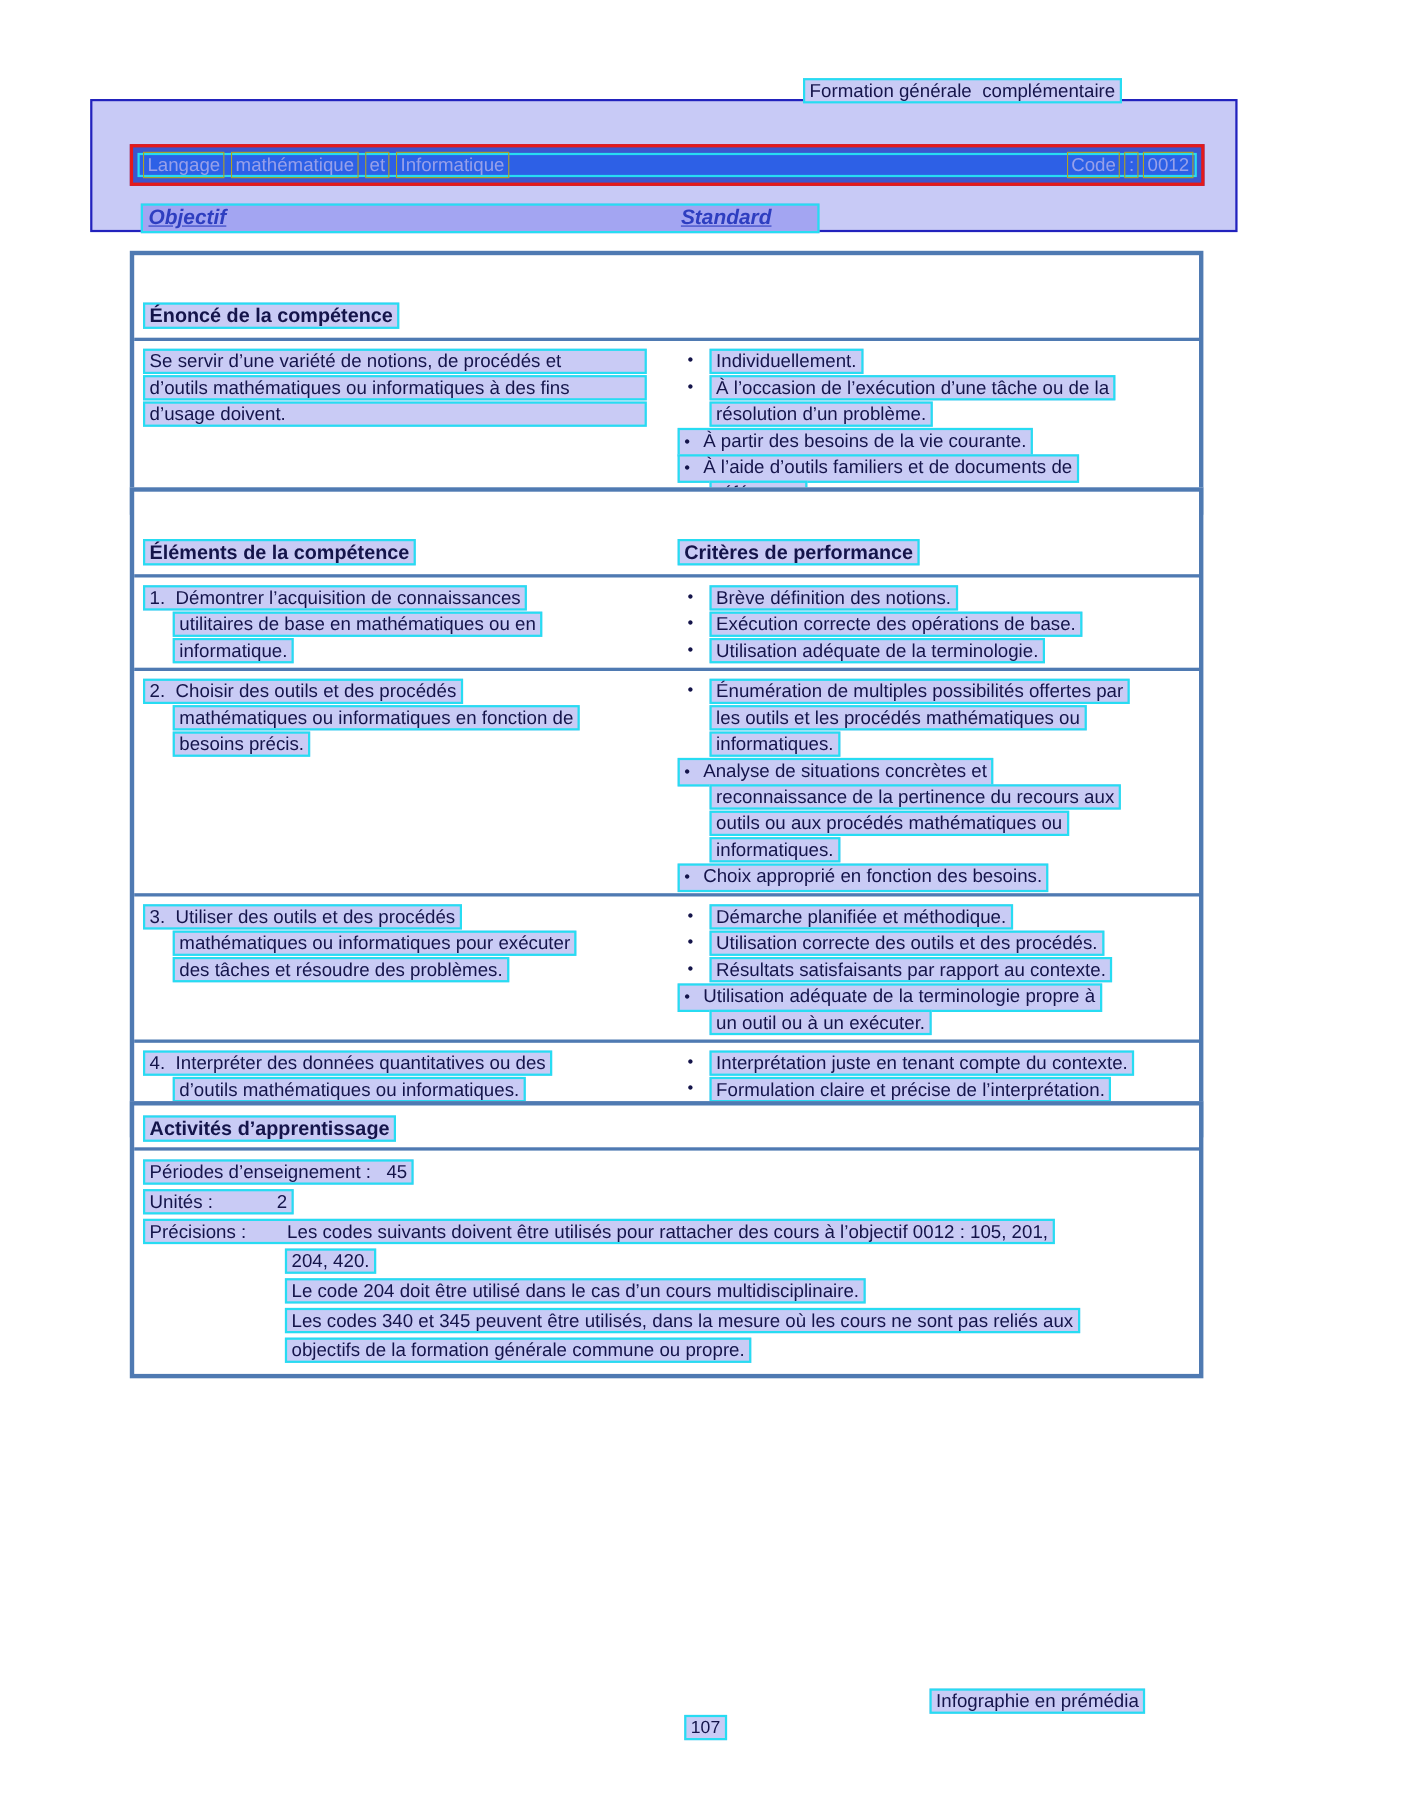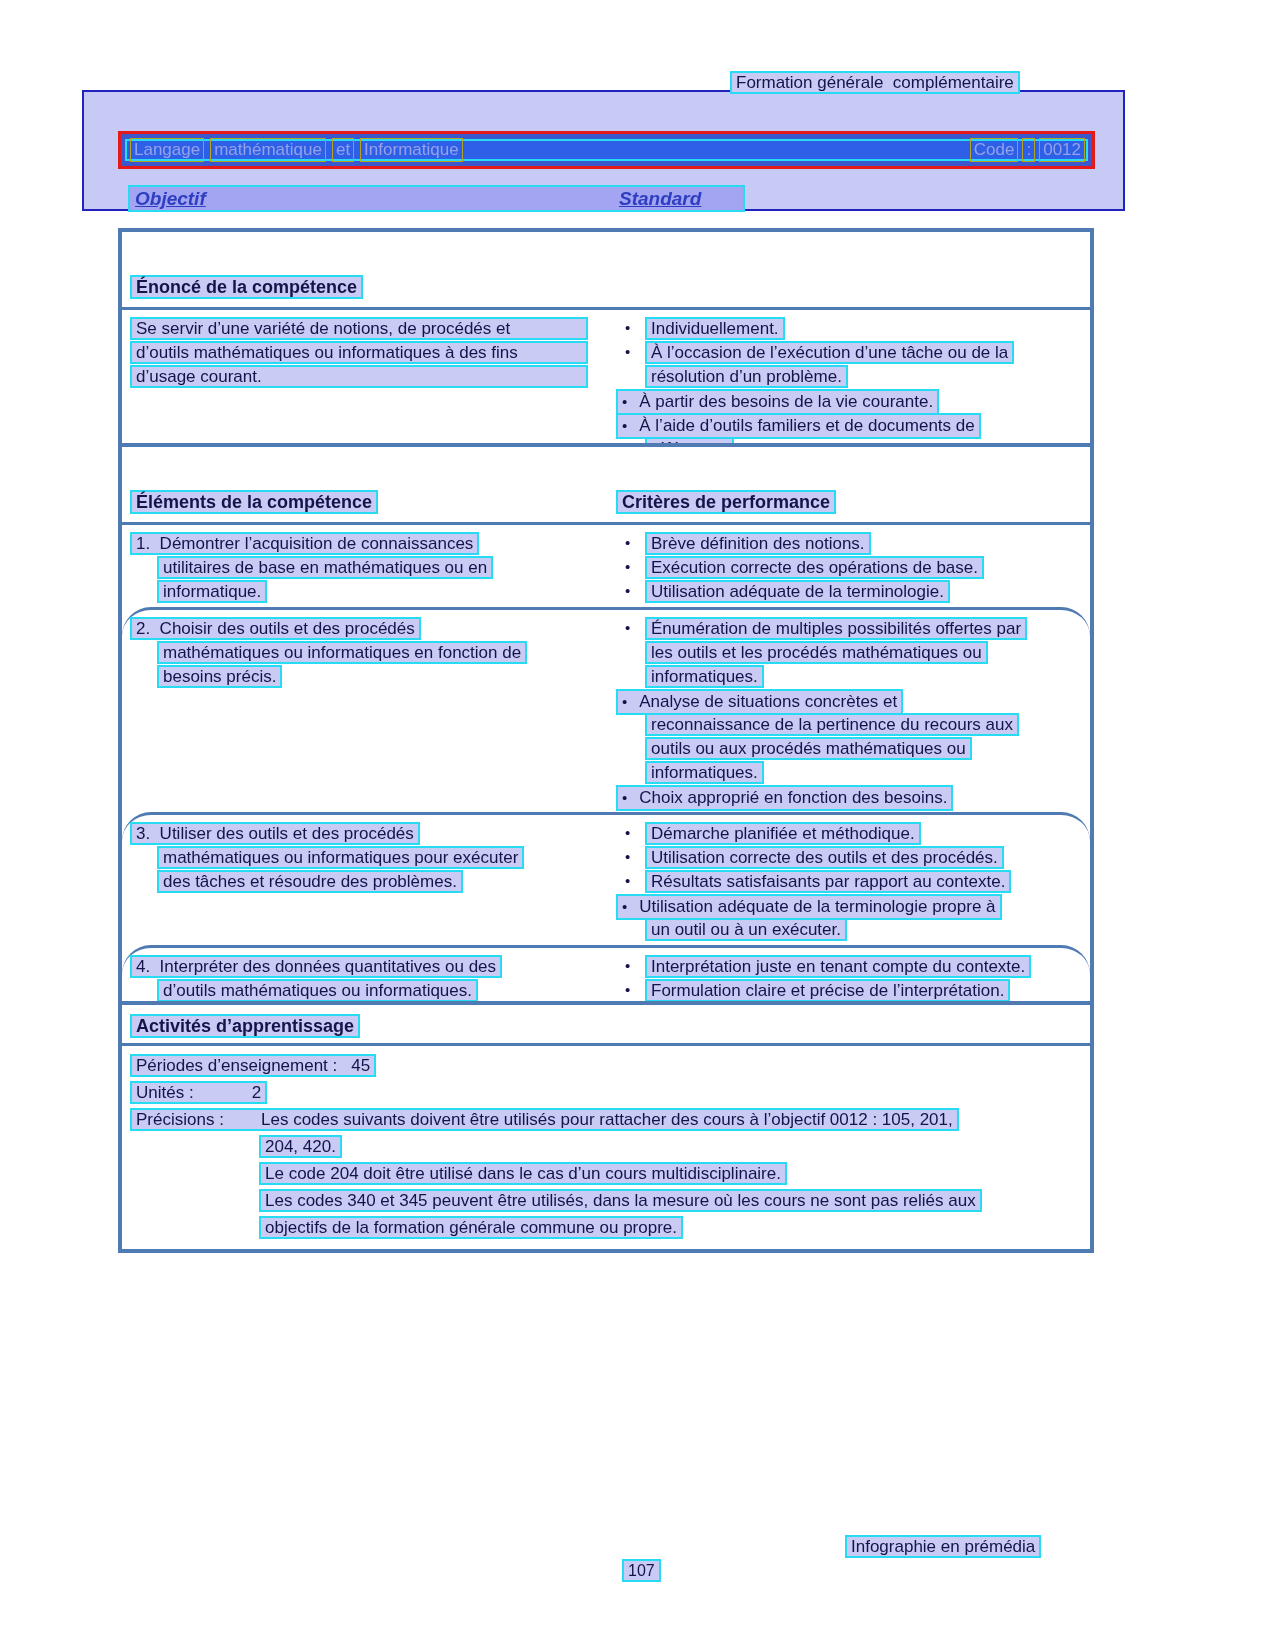--- a/index.html
+++ b/index.html
@@ -38,21 +38,21 @@
                  line-height:23px;color:var(--heading-text);text-decoration:underline;white-space:pre;}
   .obj{left:5px;} .std{left:489px;}
   
   .tbl{position:absolute;left:118px;width:976px;box-sizing:border-box;background:#fff;
        border:4px solid var(--table-border);}
   .t1{top:228px;} .t2{top:443px;} .t3{top:1001px;}
   .thead{display:flex;border-bottom:3px solid var(--table-border);padding:10px 0 8px;margin-top:33px;}
   .cl{width:494px;padding-left:8px;box-sizing:border-box;}
   .cr{flex:1;}
   .trow{display:flex;padding:7px 0 3px;}
-  #t2-body .trow{border-top:3px solid var(--table-border);border-radius:29px;}
+  #t2-body .trow{border-top:3px solid var(--table-border);}
   #t2-body .trow:first-child{border-top:none;}
   .ln{height:24px;white-space:pre;}
   .ln.cont{padding-left:27px;}
   .ln.rcont{padding-left:29px;}
   .marker{display:inline-block;width:29px;box-sizing:border-box;padding-left:9px;
           font-size:15px;line-height:22px;color:var(--text);}
   .hl .marker{width:auto;padding-left:0;margin-right:12px;}
   
   .t3head{padding:9px 0 5px 8px;border-bottom:3px solid var(--table-border);}
   .t3body{padding:6px 0 8px;}
@@ -94,21 +94,21 @@
   </div>
 
   <div class="tbl t1">
     <div class="thead">
       <div class="cl"><span class="hl hdr">Énoncé de la compétence</span></div>
     </div>
     <div class="trow">
       <div class="cl" id="t1-left">
           <div class="ln"><span class="hl" style="min-width: 458px; box-sizing: border-box;">Se servir d’une variété de notions, de procédés et</span></div>
           <div class="ln"><span class="hl" style="min-width: 458px; box-sizing: border-box;">d’outils mathématiques ou informatiques à des fins</span></div>
-          <div class="ln"><span class="hl" style="min-width: 458px; box-sizing: border-box;">d’usage courant.</span></div>
+          <div class="ln"><span class="hl" style="min-width: 458px; box-sizing: border-box;">d’usage doivent.</span></div>
         </div>
       <div class="cr" id="t1-right">
           <div class="ln"><span class="marker">•</span><span class="hl">Individuellement.</span></div>
           <div class="ln"><span class="marker">•</span><span class="hl">À l’occasion de l’exécution d’une tâche ou de la</span></div>
           <div class="ln rcont"><span class="hl">résolution d’un problème.</span></div>
           <div class="ln"><span class="hl"><span class="marker">•</span>À partir des besoins de la vie courante.</span></div>
           <div class="ln"><span class="hl"><span class="marker">•</span>À l’aide d’outils familiers et de documents de</span></div>
           <div class="ln rcont"><span class="hl">référence.</span></div>
         </div>
     </div>

